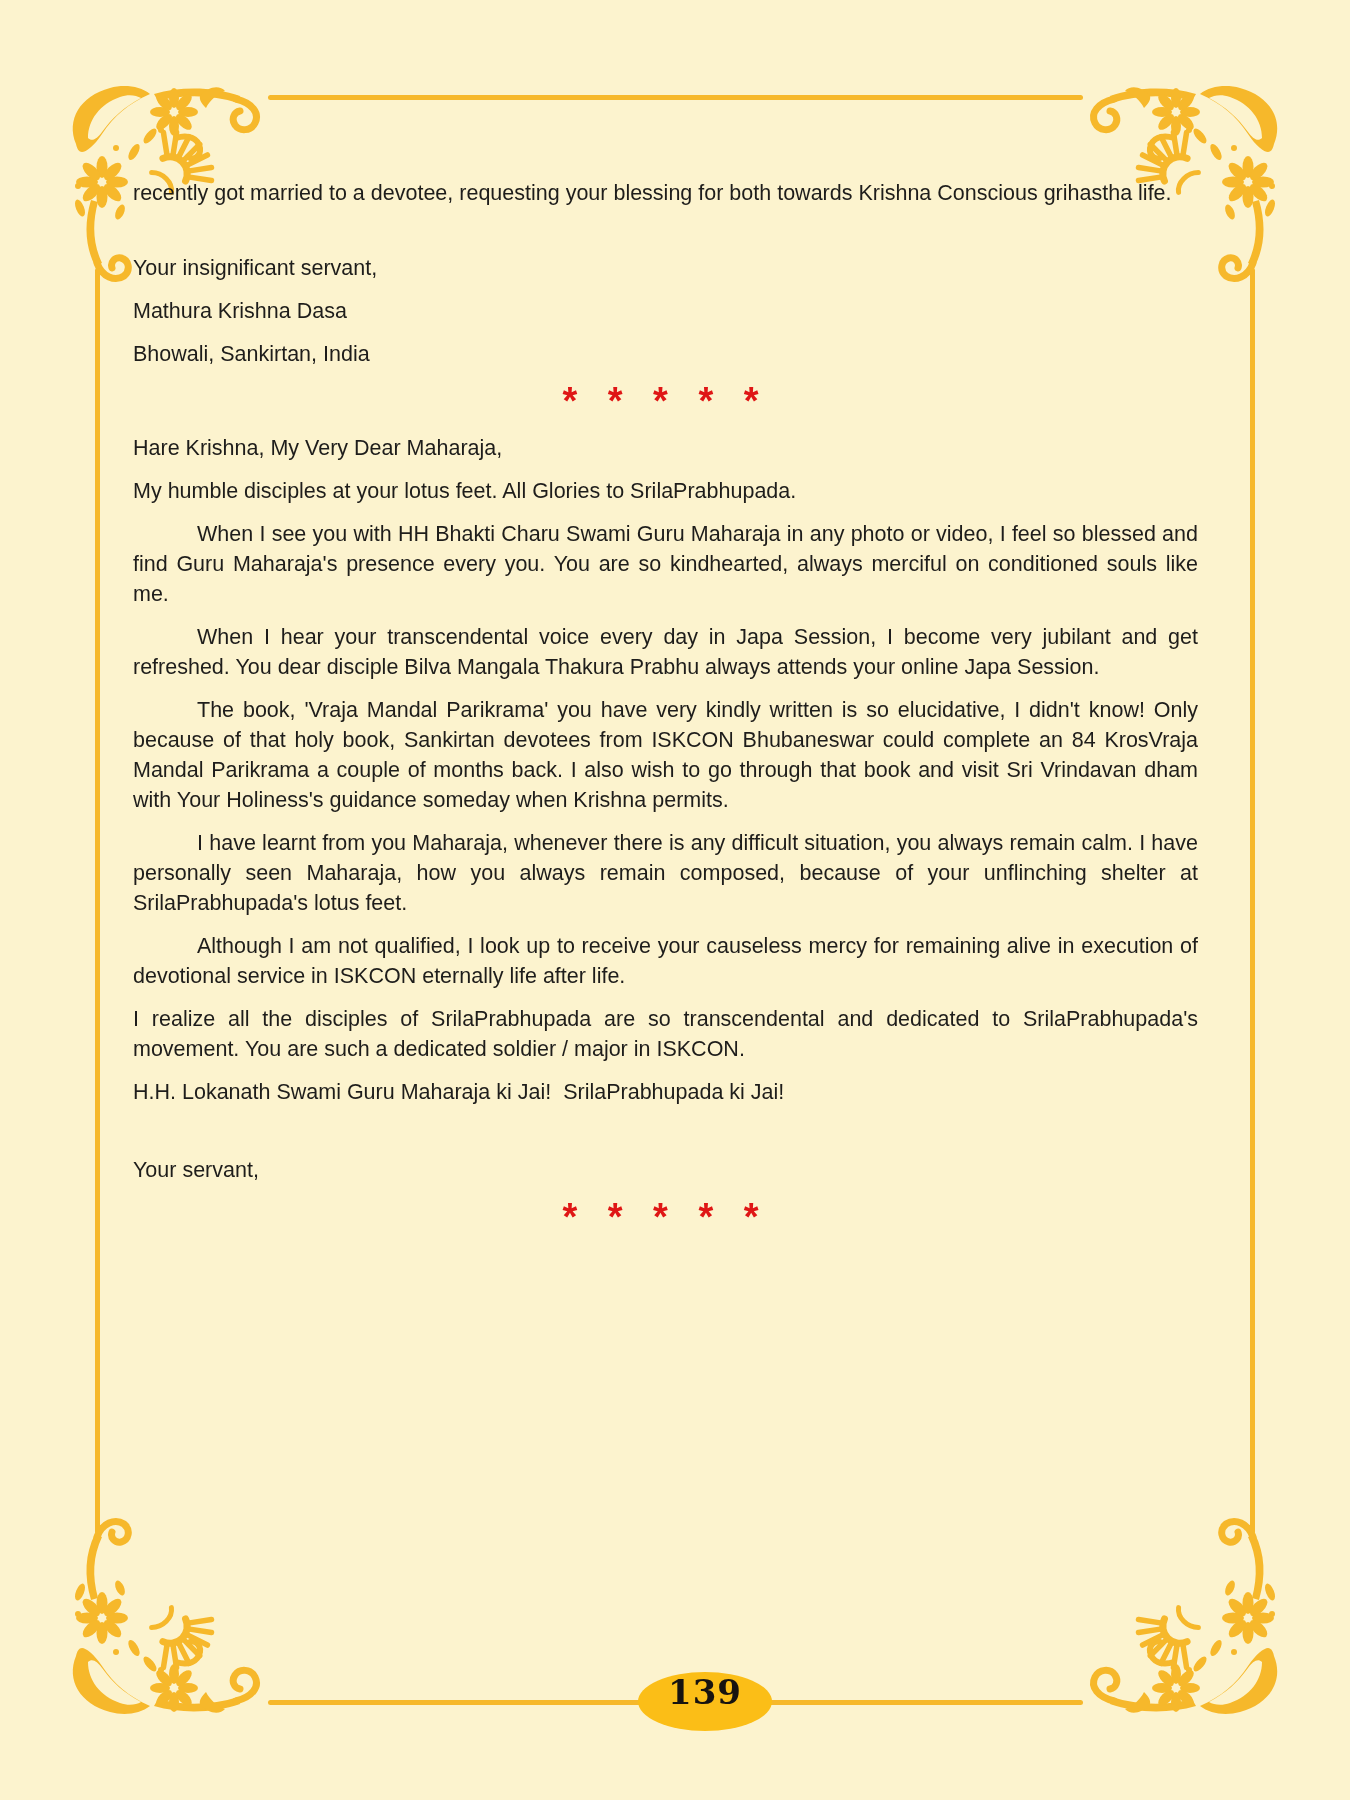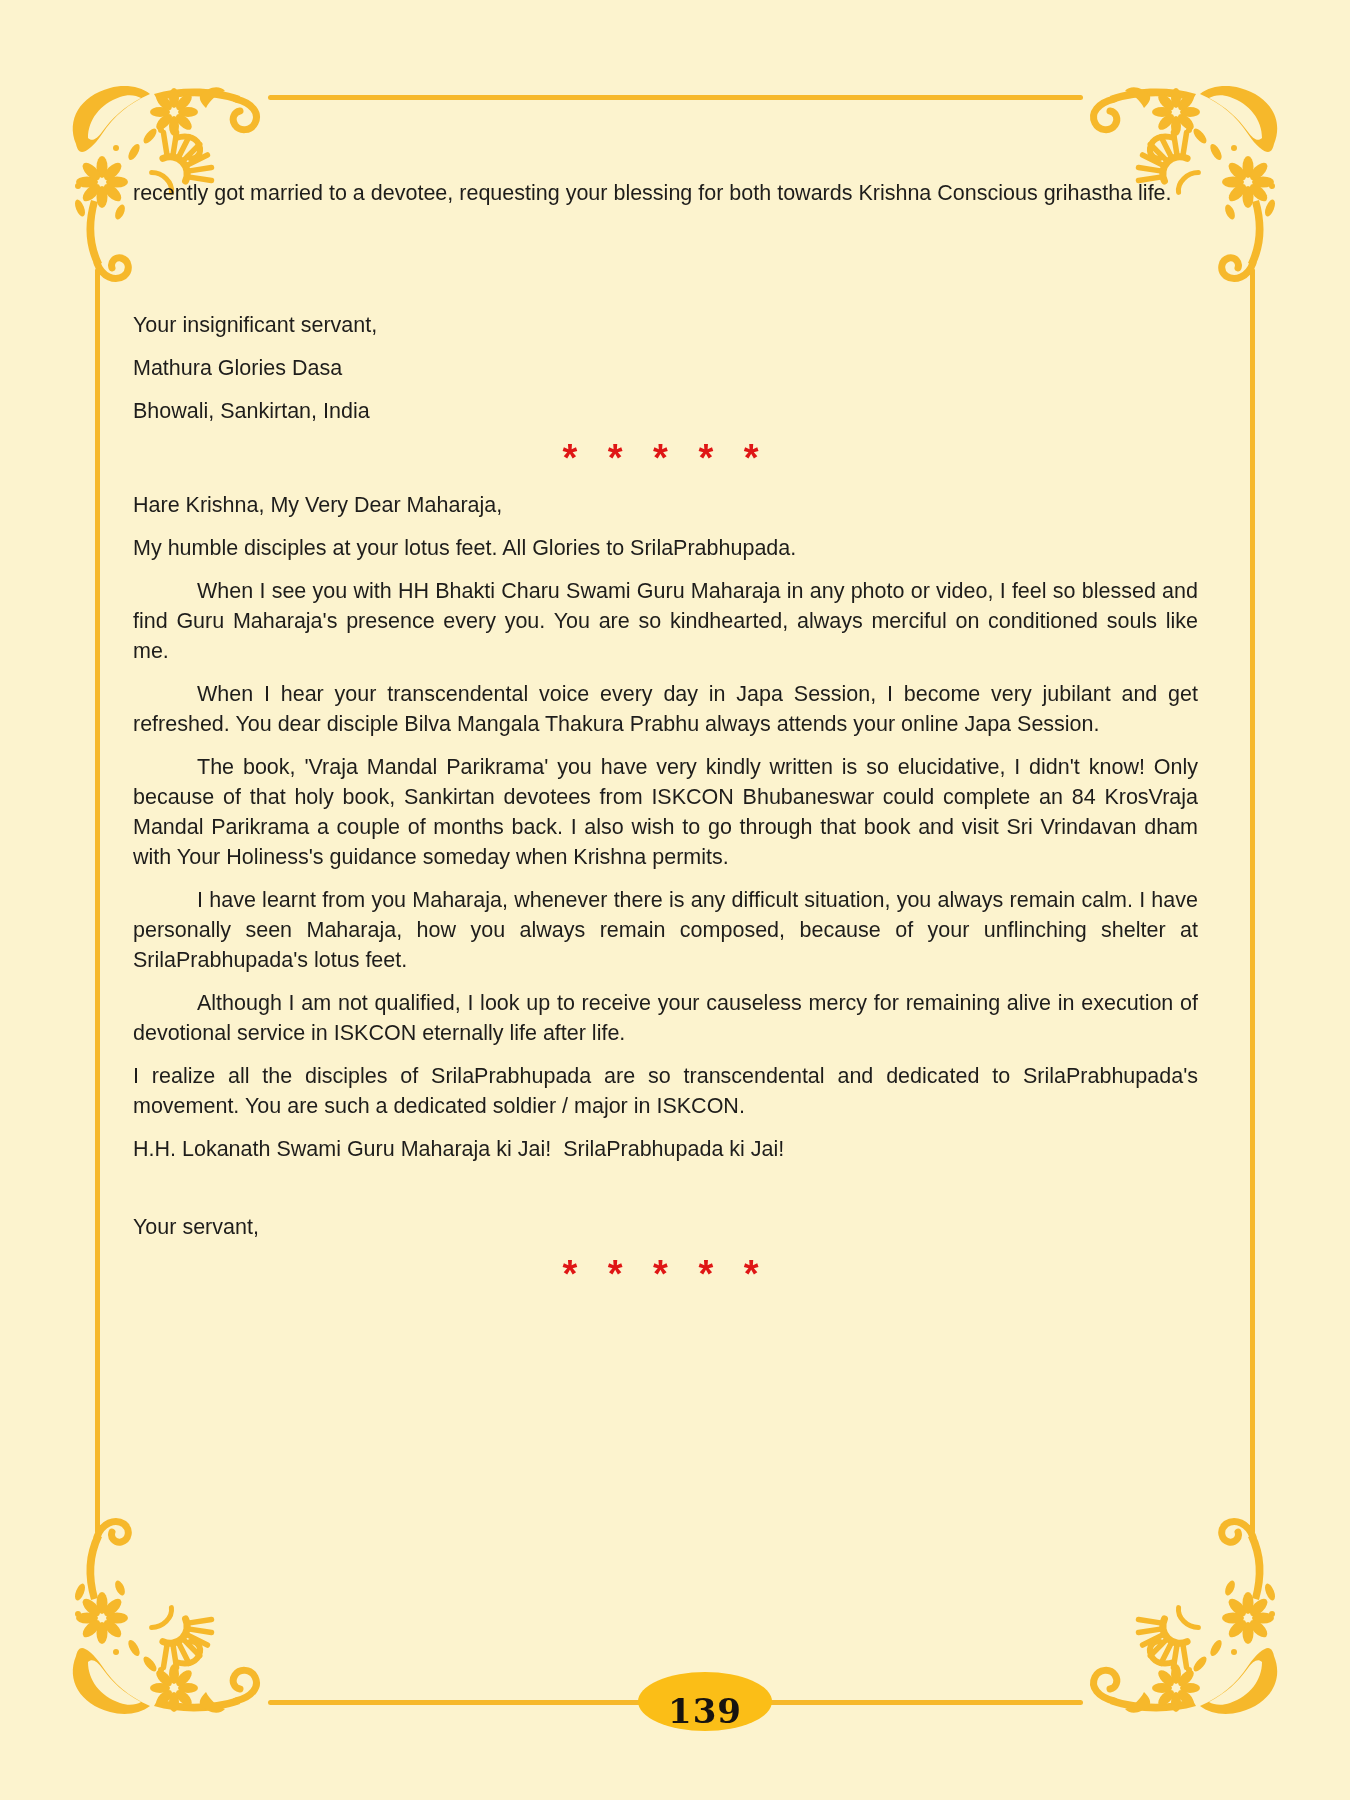--- a/index.html
+++ b/index.html
@@ -32,36 +32,36 @@
   
   .corner{position:absolute;width:215px;height:215px;color:var(--gold);}
   .corner.tl{left:58px;top:72px;}
   .corner.tr{left:1077px;top:72px;transform:scaleX(-1);}
   .corner.bl{left:58px;top:1513px;transform:scaleY(-1);}
   .corner.br{left:1077px;top:1513px;transform:scale(-1,-1);}
   
   .page-oval{
     position:absolute;left:638px;top:1672px;width:134px;height:59px;
     background:var(--oval);border-radius:50%;
-    display:flex;align-items:flex-end;justify-content:center;
+    display:flex;align-items:flex-start;justify-content:center;
     z-index:3;
   }
   .page-oval span{
     font-family:"DejaVu Serif", serif;
     font-size:34px;font-weight:600;color:#171310;letter-spacing:1px;
   }
   
   .content{
     position:absolute;left:133px;top:178px;width:1065px;
     font-size:21.5px;line-height:30px;
   }
   .content p{margin:0 0 13px 0;}
   .justify{text-align:justify;}
   .indent{text-indent:64px;}
-  .closing-block{margin-top:102px;}
+  .closing-block{margin-top:45px;}
   .sig-line{margin:0 0 13px 0;}
   .separator{
     text-align:center;color:var(--red);
     font-size:38px;line-height:38px;font-weight:bold;
     letter-spacing:10px;margin:2px 0 0 0;
   }
   .salutation{margin-top:70px;}
   .first-body{margin-top:55px;}
   .jai{margin-top:45px;}
   .servant-block{margin-top:48px;}
@@ -166,21 +166,21 @@
   <div class="hline line-bottom"></div>
   <div class="vline line-left"></div>
   <div class="vline line-right"></div>
 
   <div class="content">
 
     <p class="justify">recently got married to a devotee, requesting your blessing for both towards Krishna Conscious grihastha life.</p>
 
     <div class="closing-block">
       <p class="sig-line">Your insignificant servant,</p>
-      <p class="sig-line">Mathura Glories Dasa</p>
+      <p class="sig-line">Mathura Krishna Dasa</p>
       <p class="sig-line">Bhowali, Sankirtan, India</p>
     </div>
 
     <p class="separator">* * * * *</p>
 
     <p class="salutation">Hare Krishna, My Very Dear Maharaja,</p>
     <p>My humble disciples at your lotus feet. All Glories to SrilaPrabhupada.</p>
 
     <p class="justify indent first-body">When I see you with HH Bhakti Charu Swami Guru Maharaja in any photo or video, I feel so blessed and find Guru Maharaja's presence every you. You are so kindhearted, always merciful on conditioned souls like me.</p>
     <p class="justify indent">When I hear your transcendental voice every day in Japa Session, I become very jubilant and get refreshed. You dear disciple Bilva Mangala Thakura Prabhu always attends your online Japa Session.</p>

